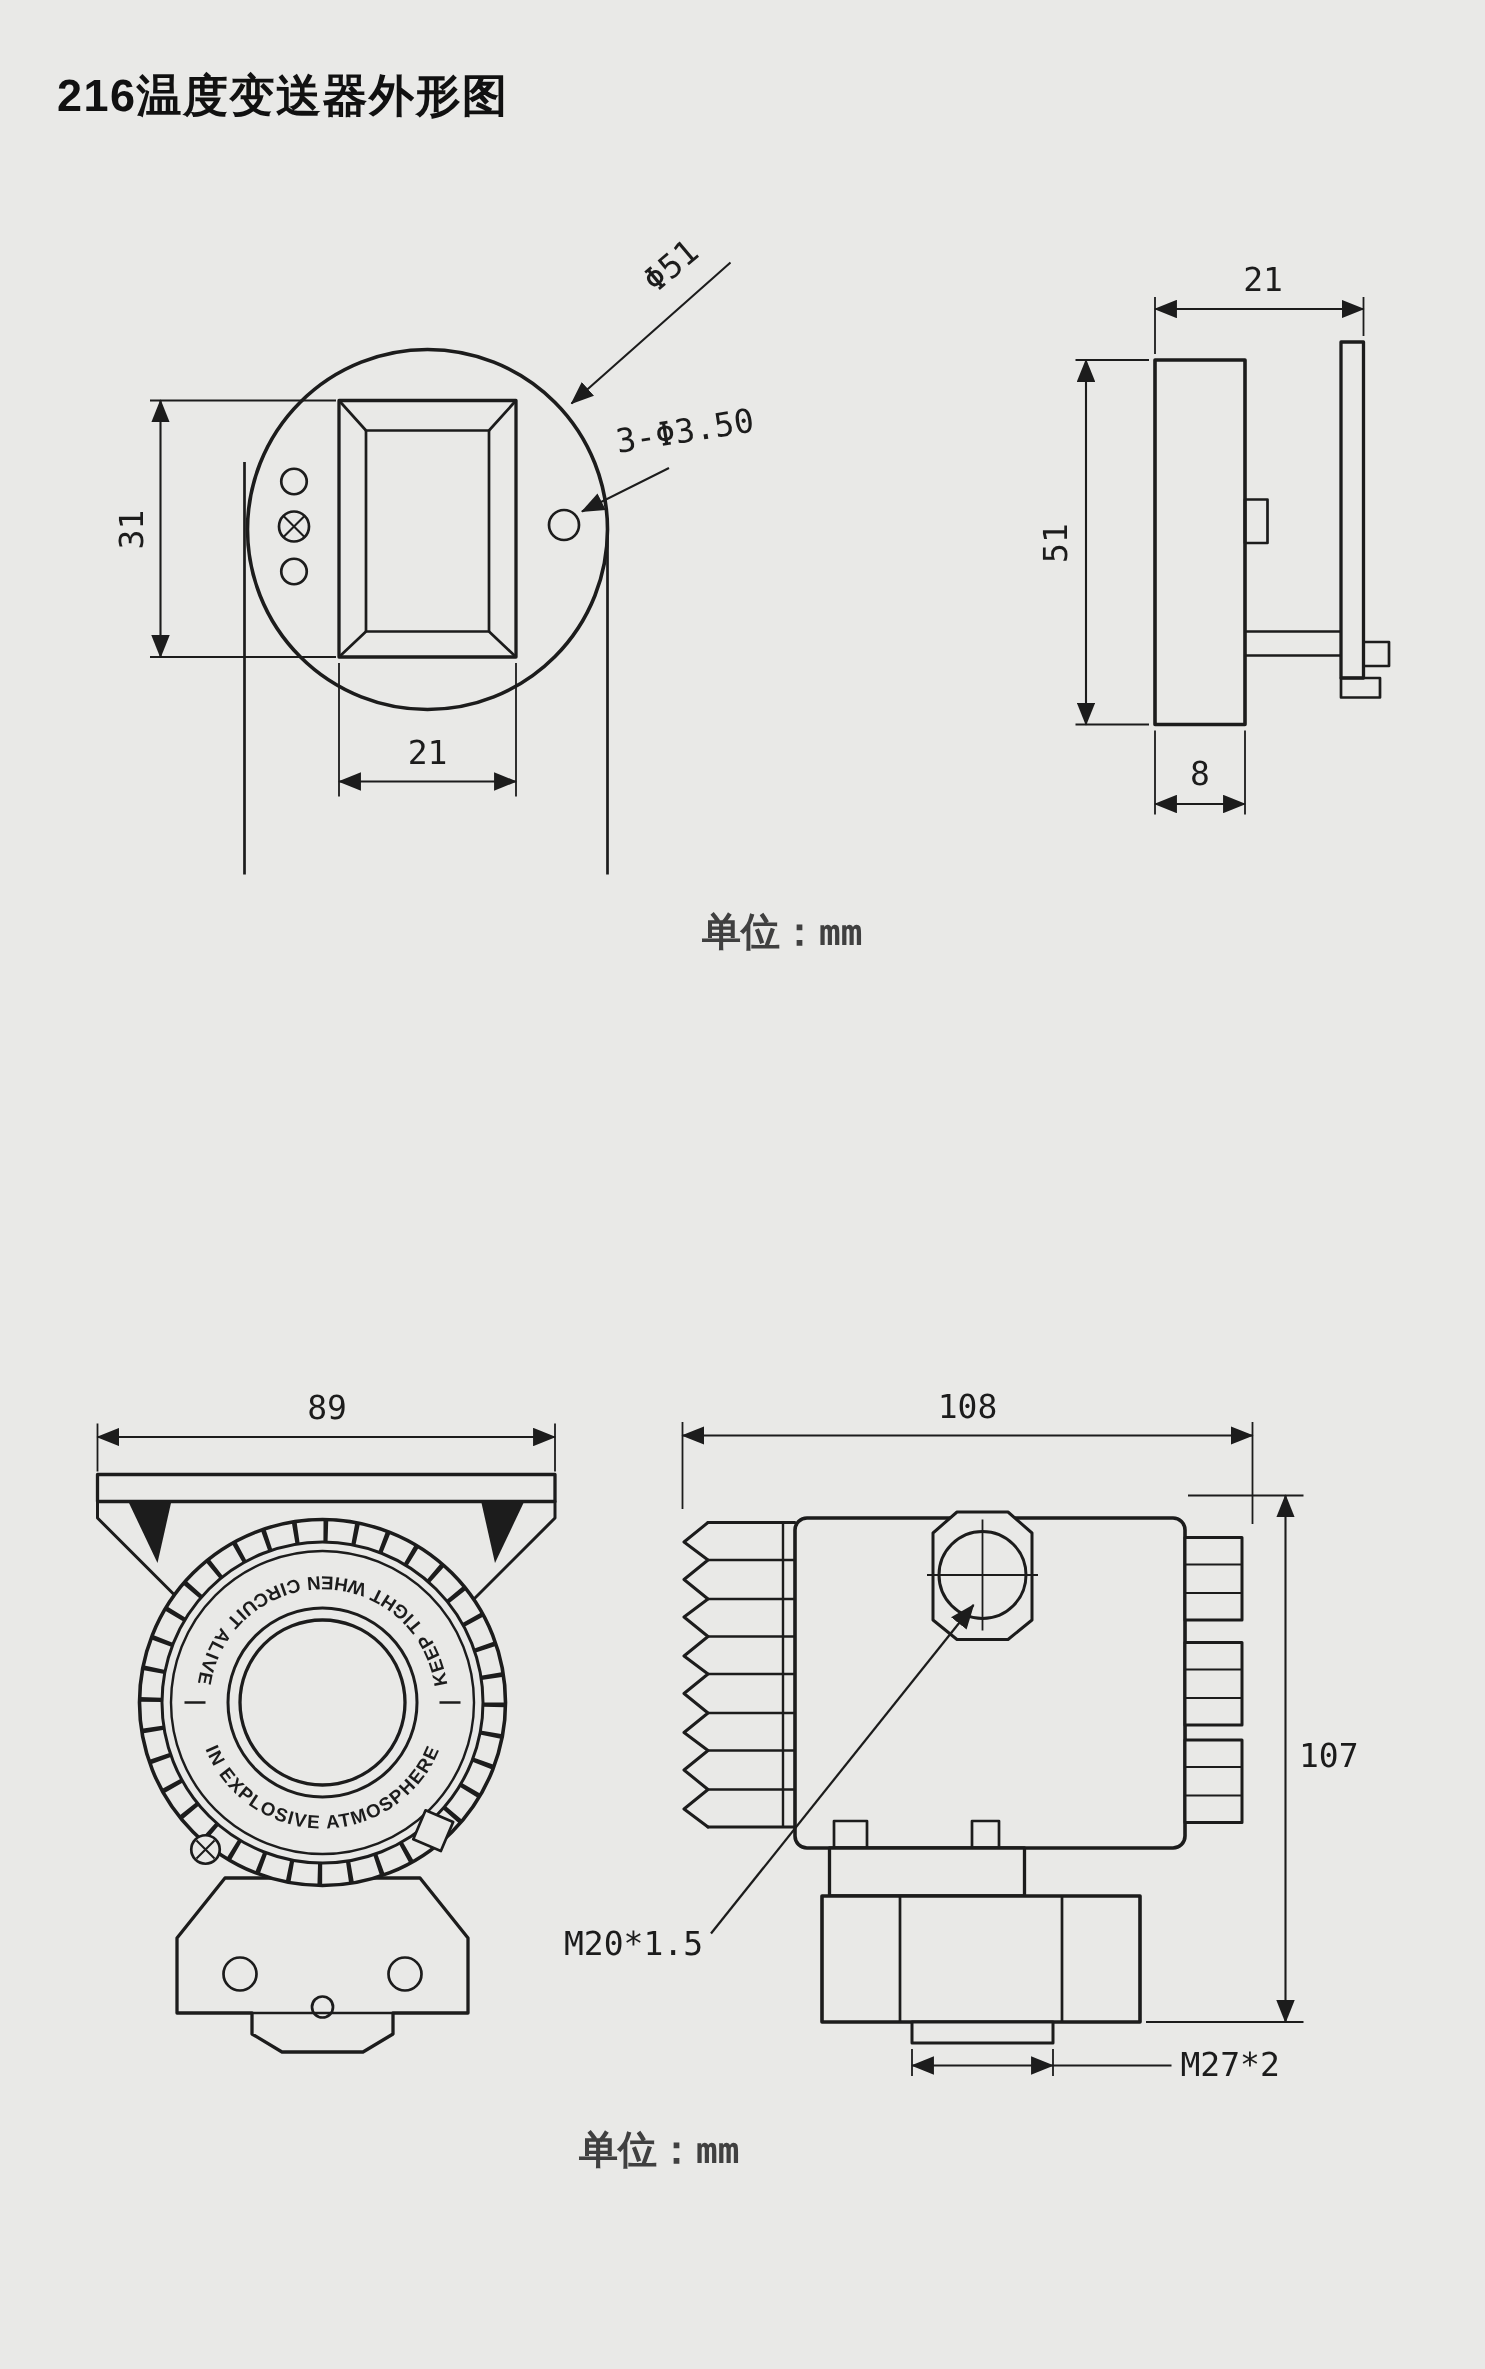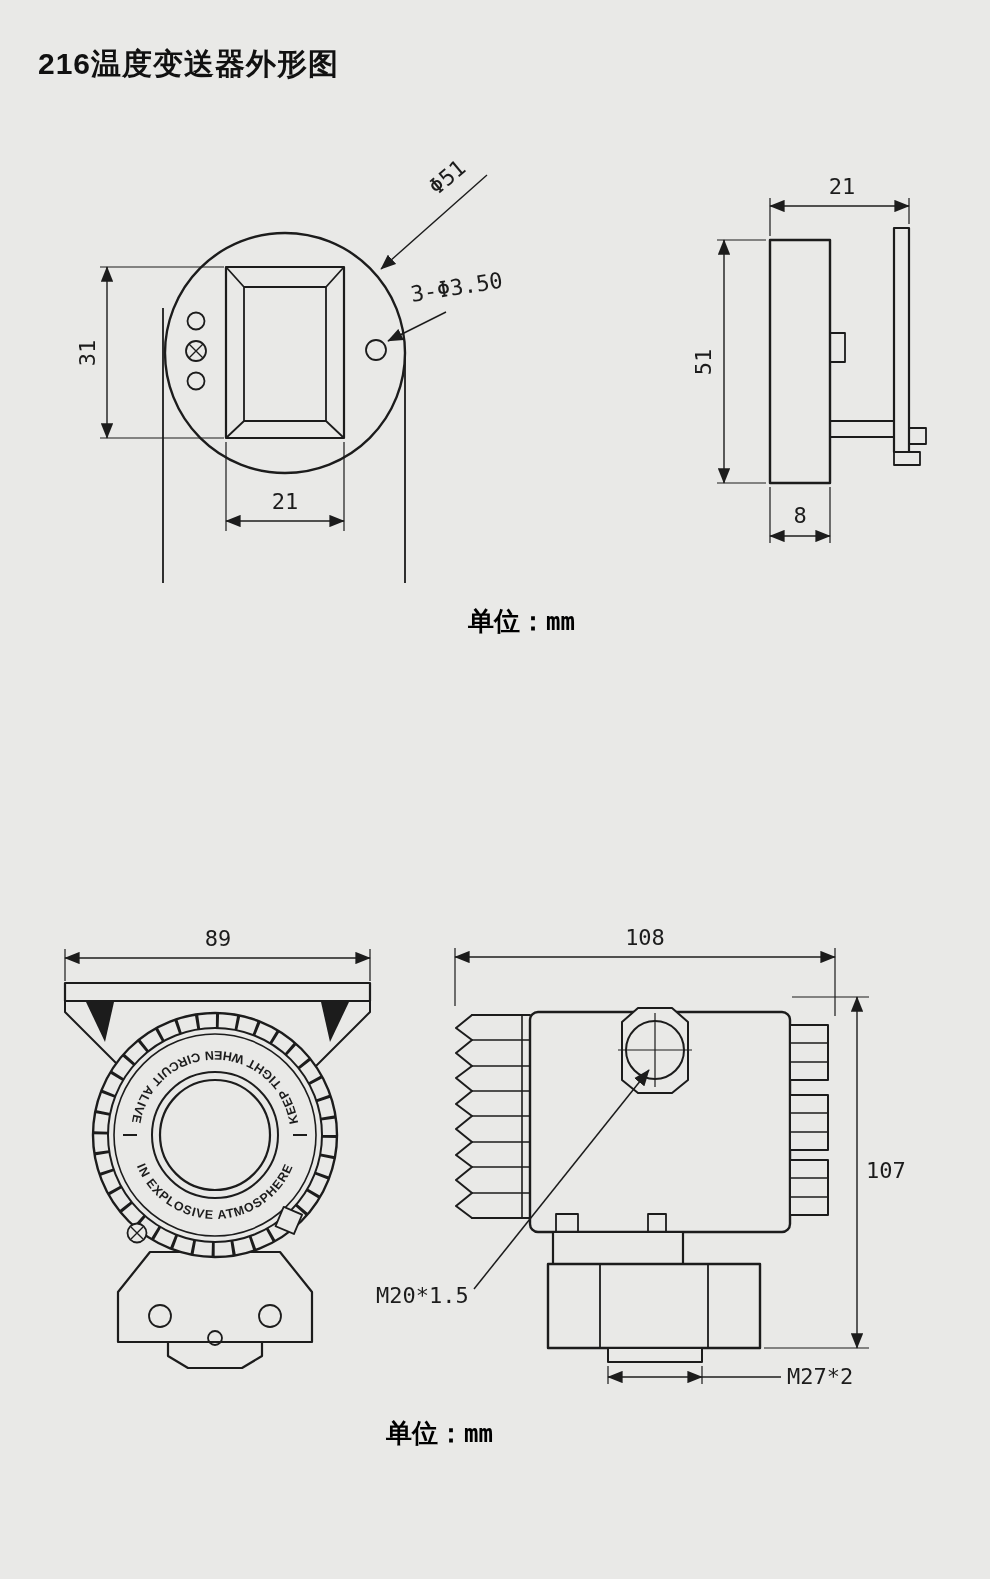--- a/index.html
+++ b/index.html
@@ -1,20 +1,20 @@
 <!DOCTYPE html>
 <html><head>
 <meta charset="utf-8">
 <style>
   html,body{margin:0;padding:0;}
   body{background:#e9e9e7;}
   #page{position:relative;width:990px;height:1549px;background:#e9e9e7;overflow:hidden;
         font-family:"Liberation Sans",sans-serif;color:#1c1c1c;}
   .sec-title{position:absolute;font-weight:bold;font-size:30px;letter-spacing:1px;color:#111;}
-  .unit-line{position:absolute;font-weight:bold;font-size:26px;color:#000000;}
+  .unit-line{position:absolute;font-weight:bold;font-size:26px;color:#404040;}
   .unit-line .mmv{font-family:"DejaVu Sans Mono",monospace;font-size:24px;font-weight:bold;}
   svg{position:absolute;left:0;}
   .obj{stroke:#1c1c1c;stroke-width:2.4;fill:none;stroke-linejoin:round;stroke-linecap:round;}
   .objf{stroke:#1c1c1c;stroke-width:2.2;fill:#e9e9e7;stroke-linejoin:round;}
   .med{stroke:#1c1c1c;stroke-width:1.8;fill:none;stroke-linejoin:round;}
   .thin{stroke:#1c1c1c;stroke-width:1.4;fill:none;}
   .hair{stroke:#1c1c1c;stroke-width:1.2;fill:none;}
   .dimtxt{font-family:"DejaVu Sans Mono",monospace;font-size:22px;fill:#1c1c1c;}
   .ringtxt{font-family:"Liberation Sans",sans-serif;font-weight:bold;font-size:12.5px;
            letter-spacing:1px;fill:#1c1c1c;}

